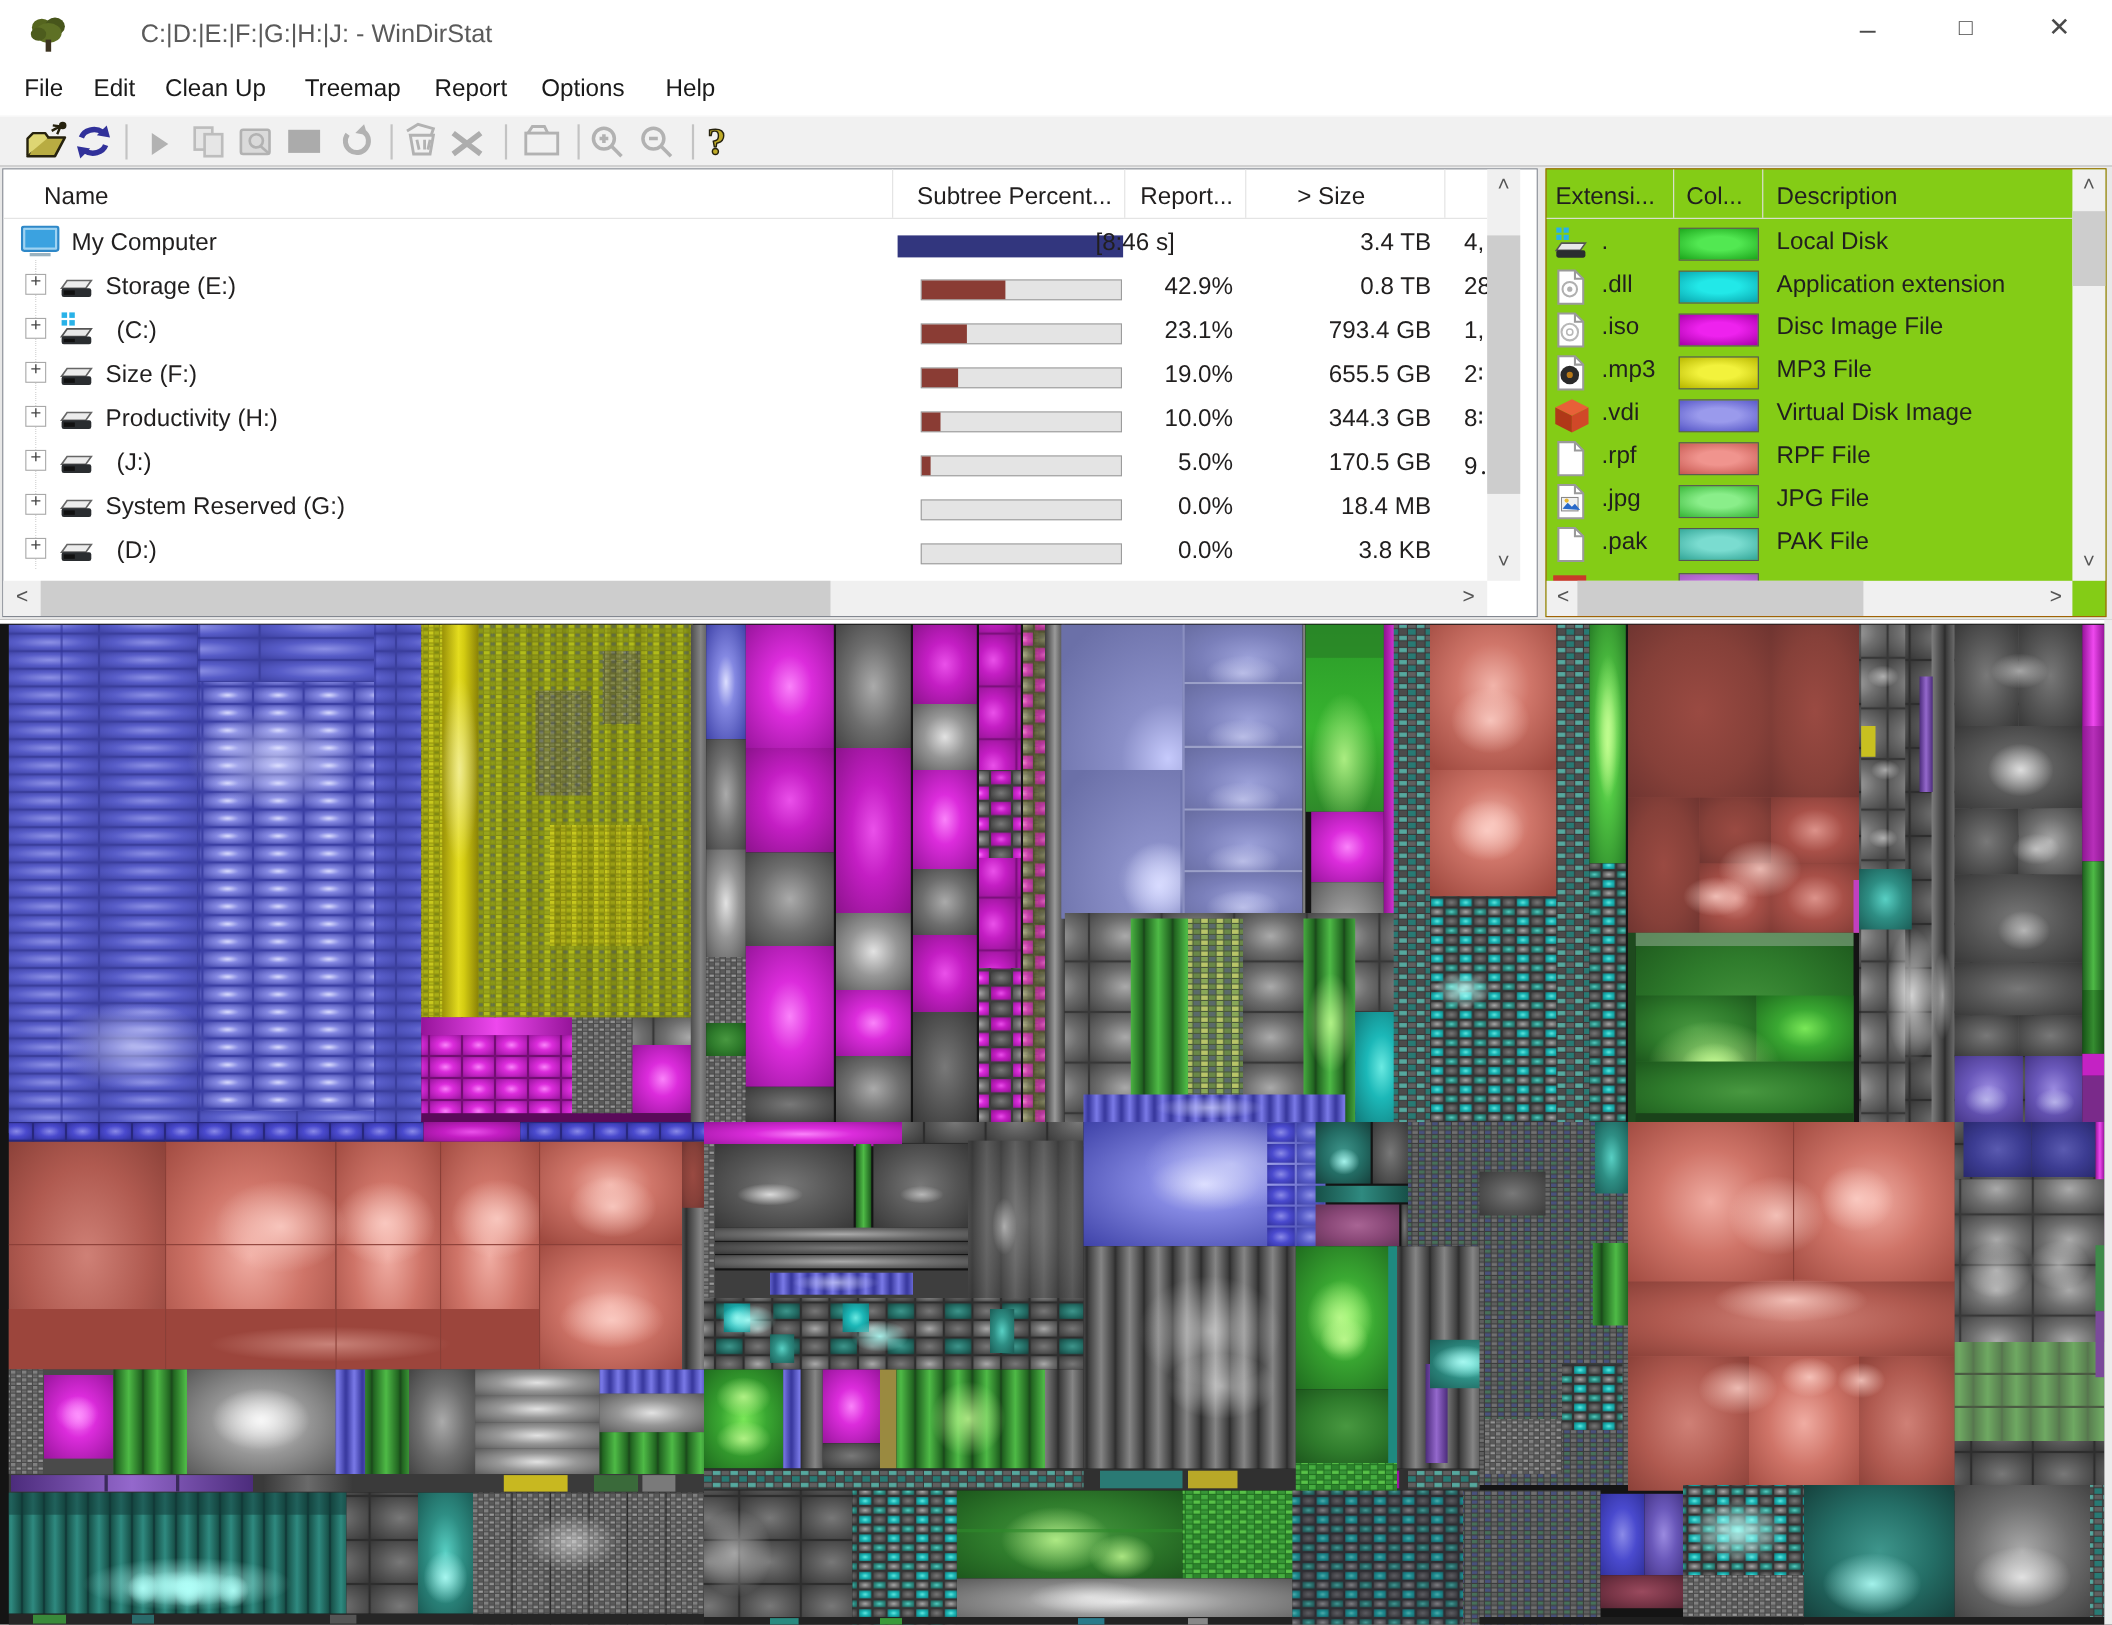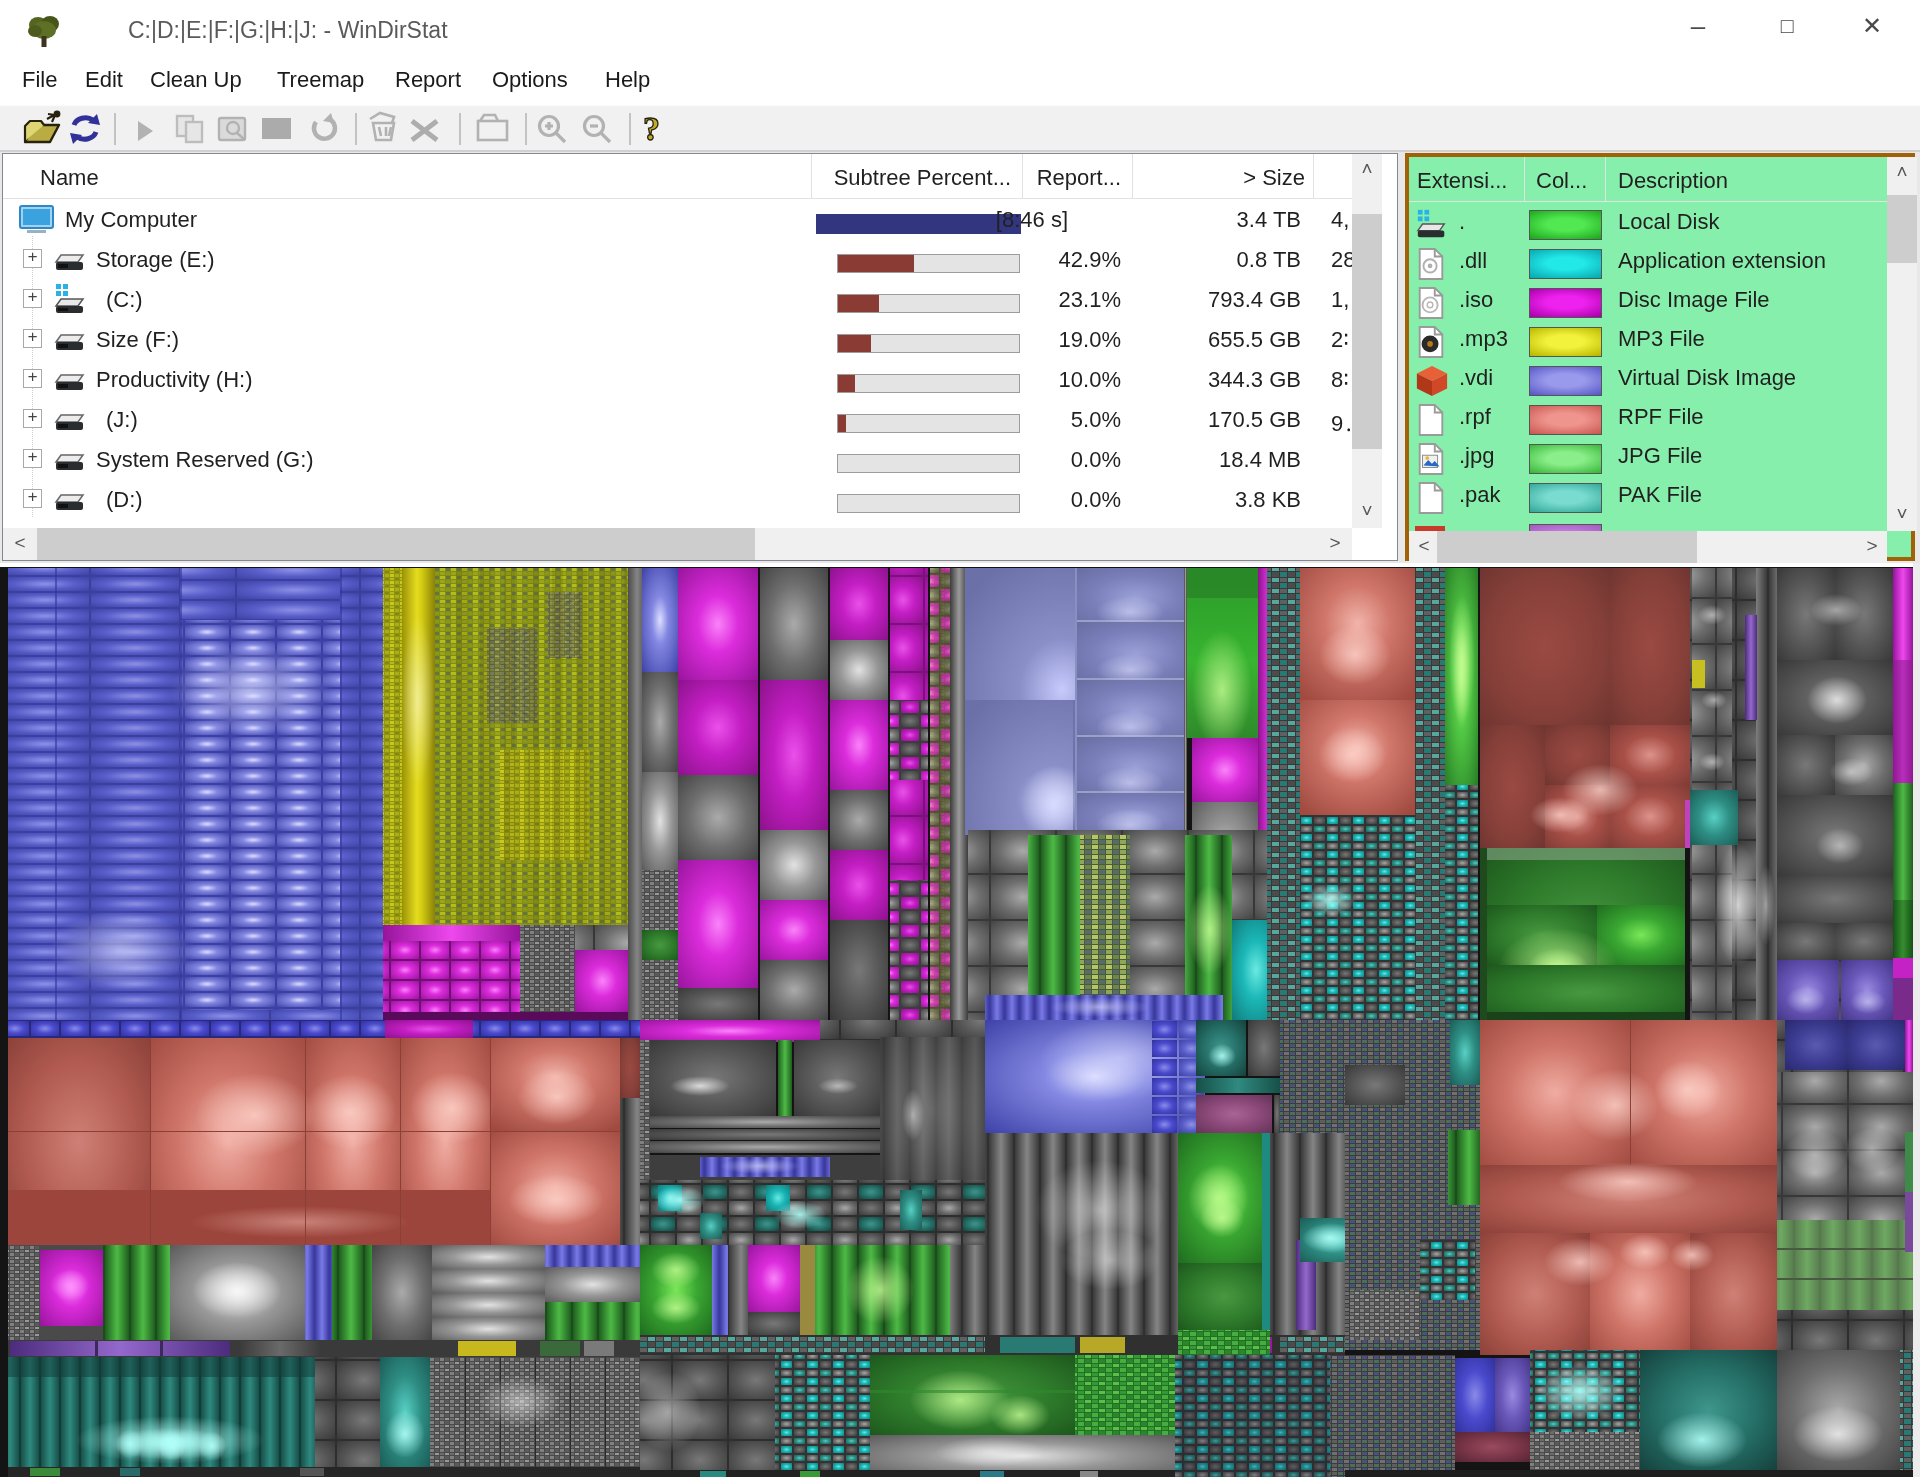--- a/index.html
+++ b/index.html
@@ -5,21 +5,21 @@
 .abs{position:absolute}
 #titlebar{position:absolute;left:0;top:0;width:1920px;height:56px;background:#fff}
 #title{position:absolute;left:128px;top:17px;font-size:23px;color:#5a5a5a}
 .ctl{position:absolute;top:0;width:90px;height:56px;color:#4a4a4a;font-size:26px;text-align:center;line-height:52px}
 #menubar{position:absolute;left:0;top:56px;width:1920px;height:49px;background:#fff}
 .mi{position:absolute;top:11px;font-size:22px;color:#1a1a1a}
 #toolbar{position:absolute;left:0;top:105px;width:1920px;height:47px;background:#f1f1f1;border-top:1px solid #fbfbfb}
 #tbline{position:absolute;left:0;top:150px;width:1920px;height:2px;background:#d0d0d0}
 #panels{position:absolute;left:0;top:152px;width:1920px;height:411px;background:#e8e8e8}
 #lp{position:absolute;left:2px;top:1px;width:1396px;height:408px;background:#fff;border:1px solid #828790}
-#rp{position:absolute;left:1405px;top:1px;width:510px;height:408px;background:#86efac;border:4px solid #a16207}
+#rp{position:absolute;left:1405px;top:1px;width:510px;height:408px;background:#84cc16;border:1px solid #a16207}
 .hl{position:absolute;background:#e2e2e2}
 .cell{position:absolute;font-size:22px;color:#211f1f;white-space:nowrap}
 .rcell{position:absolute;font-size:22px;color:#211f1f;white-space:nowrap;text-align:right}
 .bar{position:absolute;height:19px;background:#e4e4e4;border:1px solid #9c9c9c}
 .fill{position:absolute;left:0;top:0;height:17px;background:#8a3c34}
 .plus{position:absolute;width:19px;height:19px;border:1px solid #a8a8a8;background:#fff;color:#444;font-size:17px;line-height:16px;text-align:center;font-family:"Liberation Mono",monospace}
 .sb{position:absolute;background:#f0f0f0}
 .th{position:absolute;background:#cdcdcd}
 .ar{position:absolute;color:#555;font-size:19px;line-height:30px;text-align:center;width:30px;height:32px}
 </style></head>
@@ -92,21 +92,21 @@
  </g>
  <rect x="629" y="7" width="2" height="32" fill="#c3c3c3"></rect>
  <text x="643" y="34" font-size="34" font-weight="bold" fill="#c0ac28" stroke="#26220e" stroke-width="1.3" font-family="Liberation Serif,serif">?</text>
 </svg></div>
 <div id="tbline"></div>
 <div id="panels">
 <div id="lp">
 <div class="cell" style="left:37px;top:11px">Name</div>
 <div class="rcell" style="left:640px;top:11px;width:368px">Subtree Percent...</div>
 <div class="rcell" style="left:940px;top:11px;width:178px">Report...</div>
-<div class="rcell" style="left:1124px;top:11px;width:178px">&gt; Size</div>
+<div class="rcell" style="left:1060px;top:11px;width:178px">&gt; Size</div>
 <div class="hl" style="left:808px;top:0;width:1px;height:44px"></div>
 <div class="hl" style="left:1019px;top:0;width:1px;height:44px"></div>
 <div class="hl" style="left:1129px;top:0;width:1px;height:44px"></div>
 <div class="hl" style="left:1310px;top:0;width:1px;height:44px"></div>
 <div class="hl" style="left:0;top:44px;width:1349px;height:1px"></div>
 <div class="abs" style="left:29px;top:82px;width:1px;height:282px;background:repeating-linear-gradient(#cfcfcf 0 1px,#fff 1px 2px)"></div>
 <svg class="abs" style="left:16px;top:51px" width="36" height="30" viewBox="0 0 36 30">
 <rect x="1" y="1" width="33" height="22" rx="2" fill="#9fd3f2" stroke="#2e88c8" stroke-width="2"></rect>
 <rect x="4" y="4" width="27" height="16" fill="#3ba2e0"></rect>
 <rect x="8" y="25" width="19" height="3" fill="#9ab2c0"></rect>

